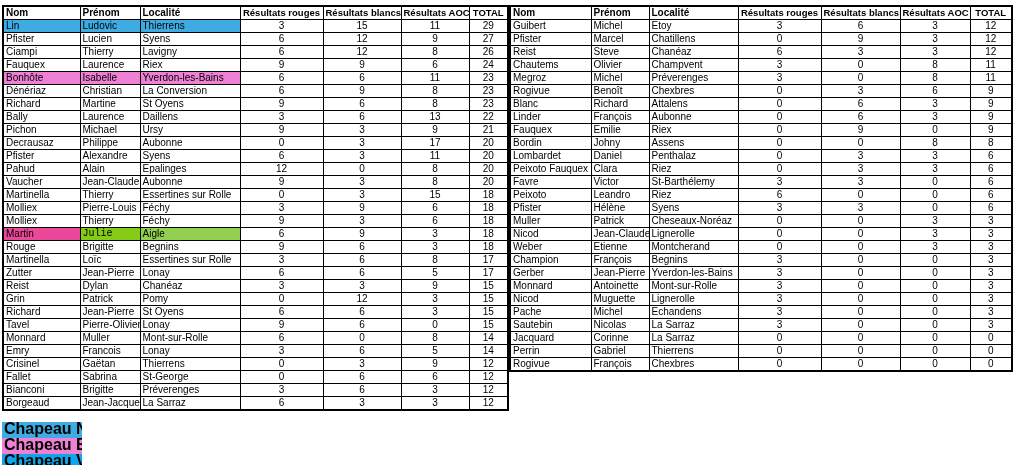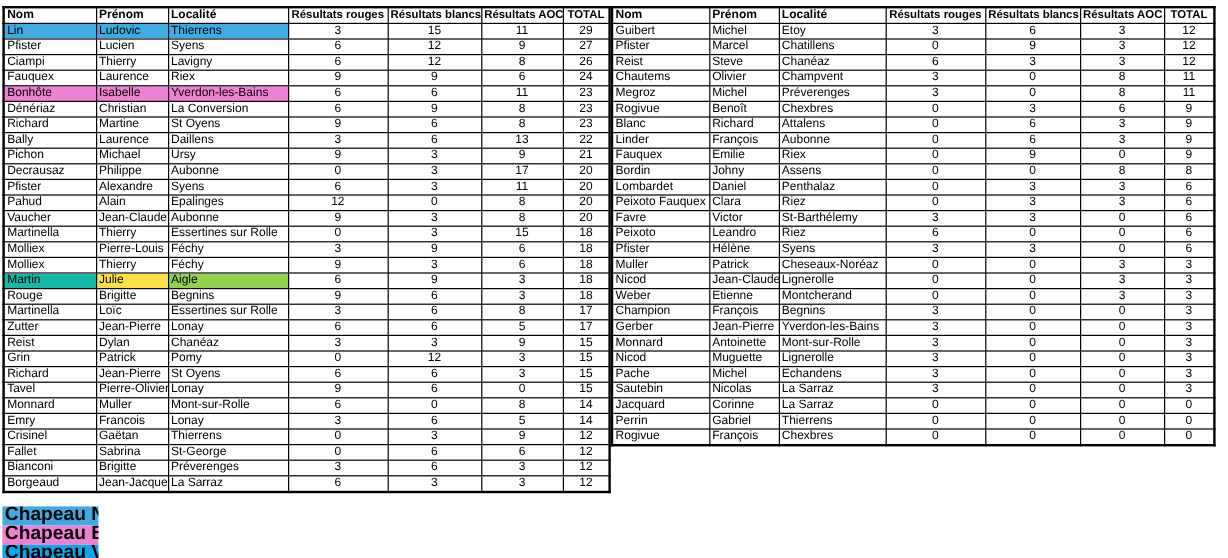--- a/index.html
+++ b/index.html
@@ -228,22 +228,22 @@
           <tr>
             <td class="txt">Molliex</td>
             <td class="txt">Thierry</td>
             <td class="txt">Féchy</td>
             <td class="num">9</td>
             <td class="num">3</td>
             <td class="num">6</td>
             <td class="num">18</td>
           </tr>
           <tr>
-            <td class="txt" style="background: #14b8a6;">Martin</td>
-            <td class="txt" style="background: #fde047;">Julie</td>
+            <td class="txt" style="background: #ec4899;">Martin</td>
+            <td class="txt" style="background: #84cc16; font-family: Liberation Mono, monospace;">Julie</td>
             <td class="txt" style="background: rgb(146, 208, 80);">Aigle</td>
             <td class="num">6</td>
             <td class="num">9</td>
             <td class="num">3</td>
             <td class="num">18</td>
           </tr>
           <tr>
             <td class="txt">Rouge</td>
             <td class="txt">Brigitte</td>
             <td class="txt">Begnins</td>

